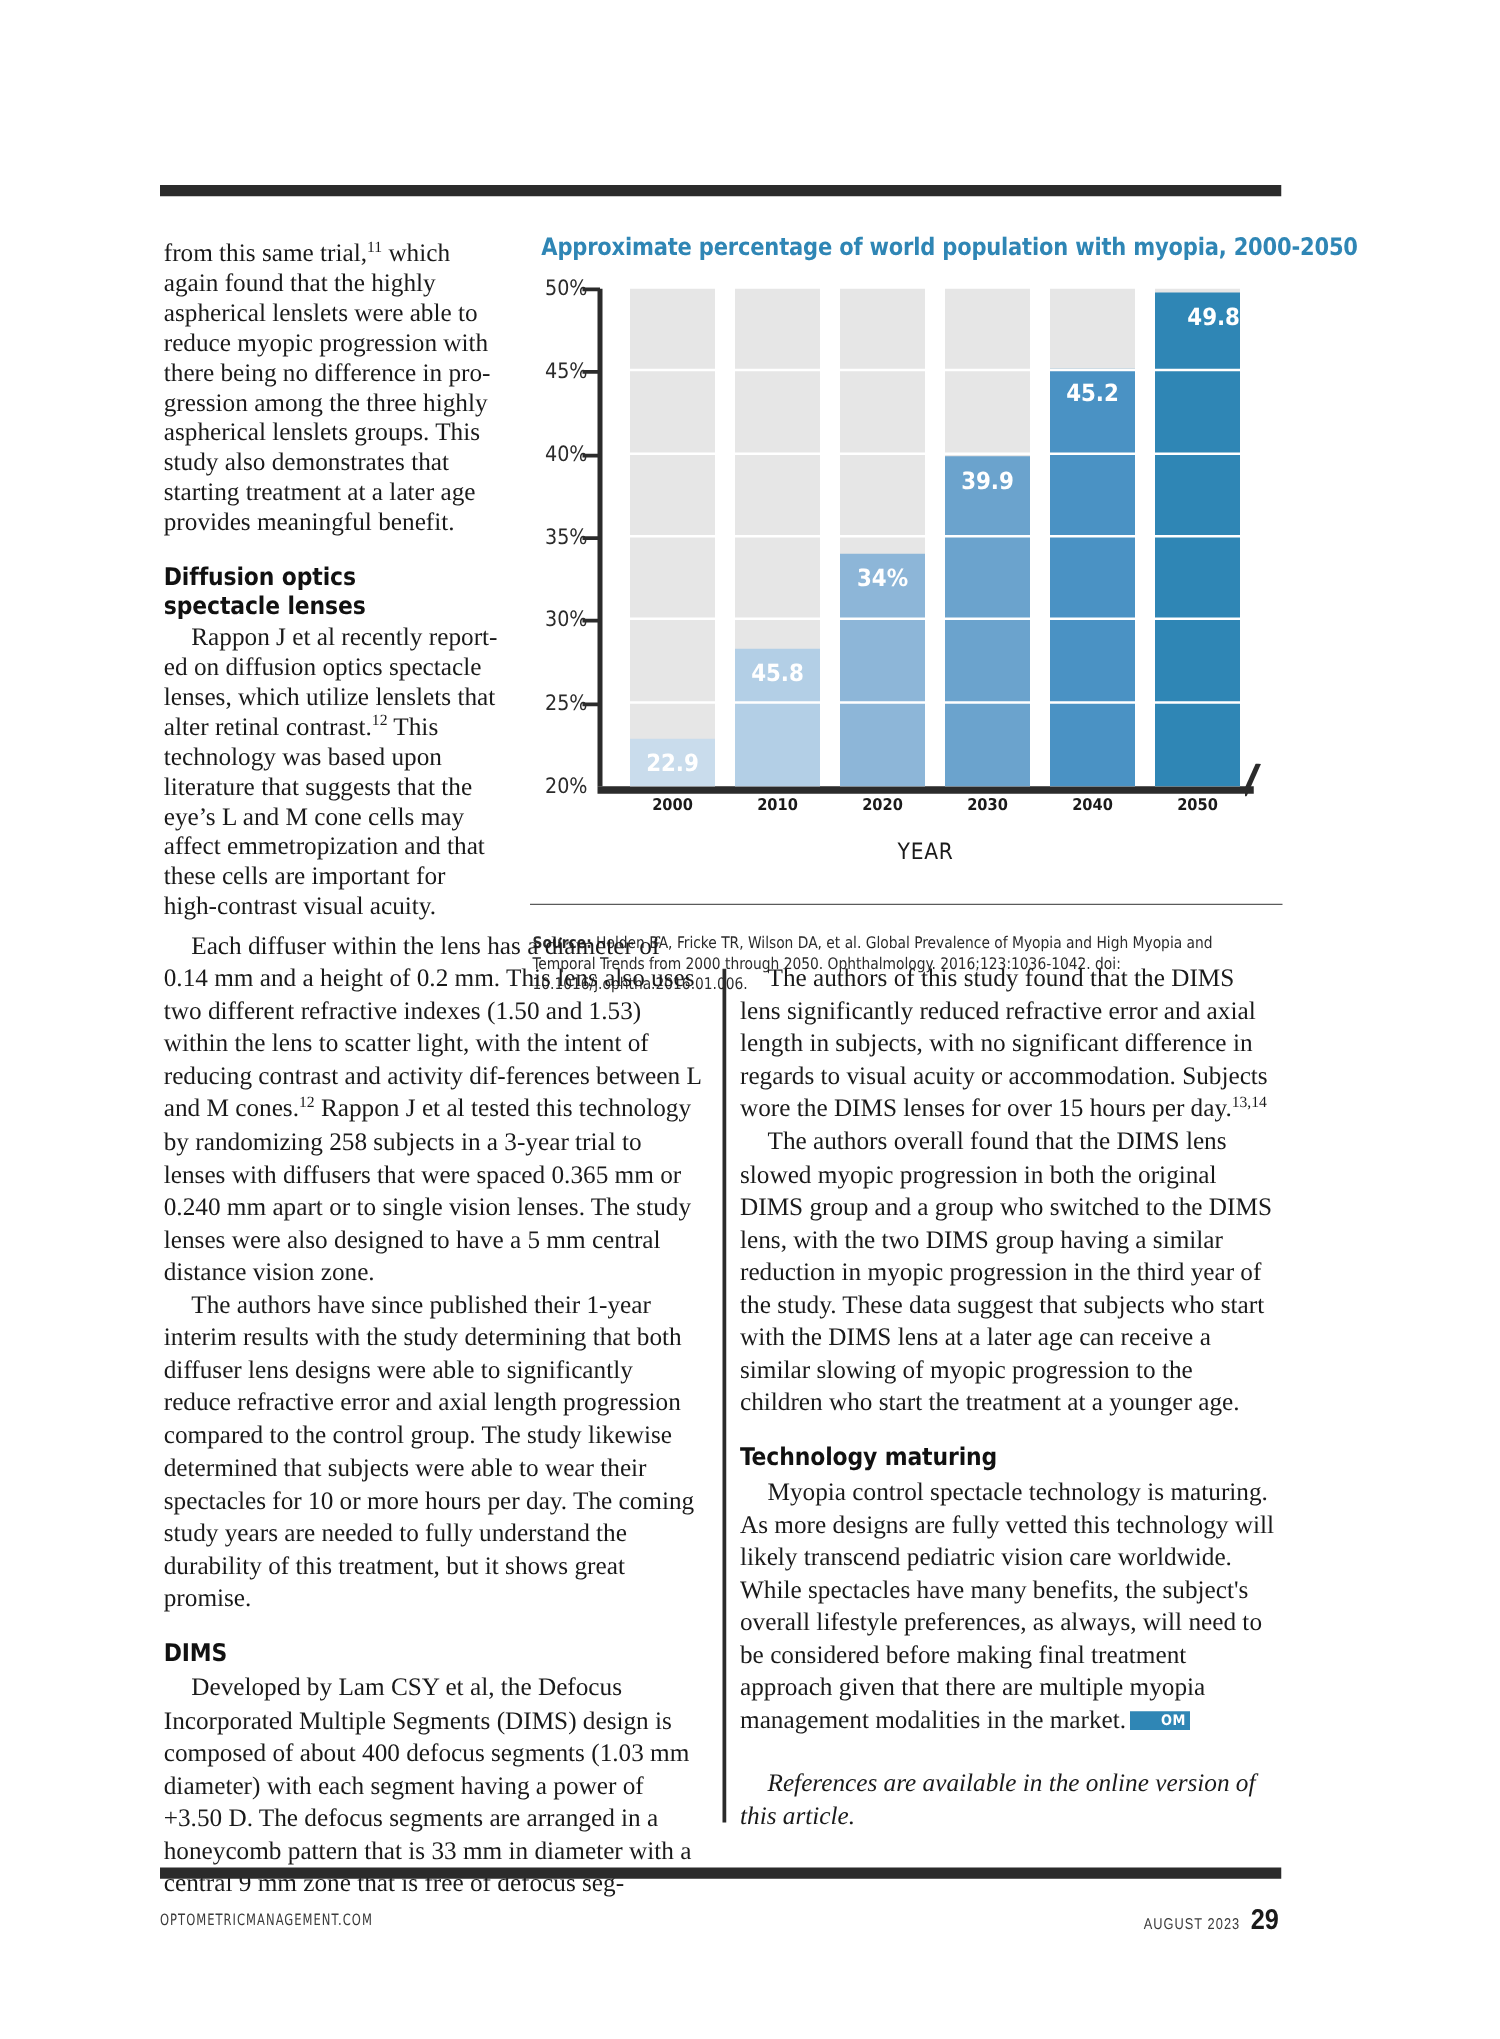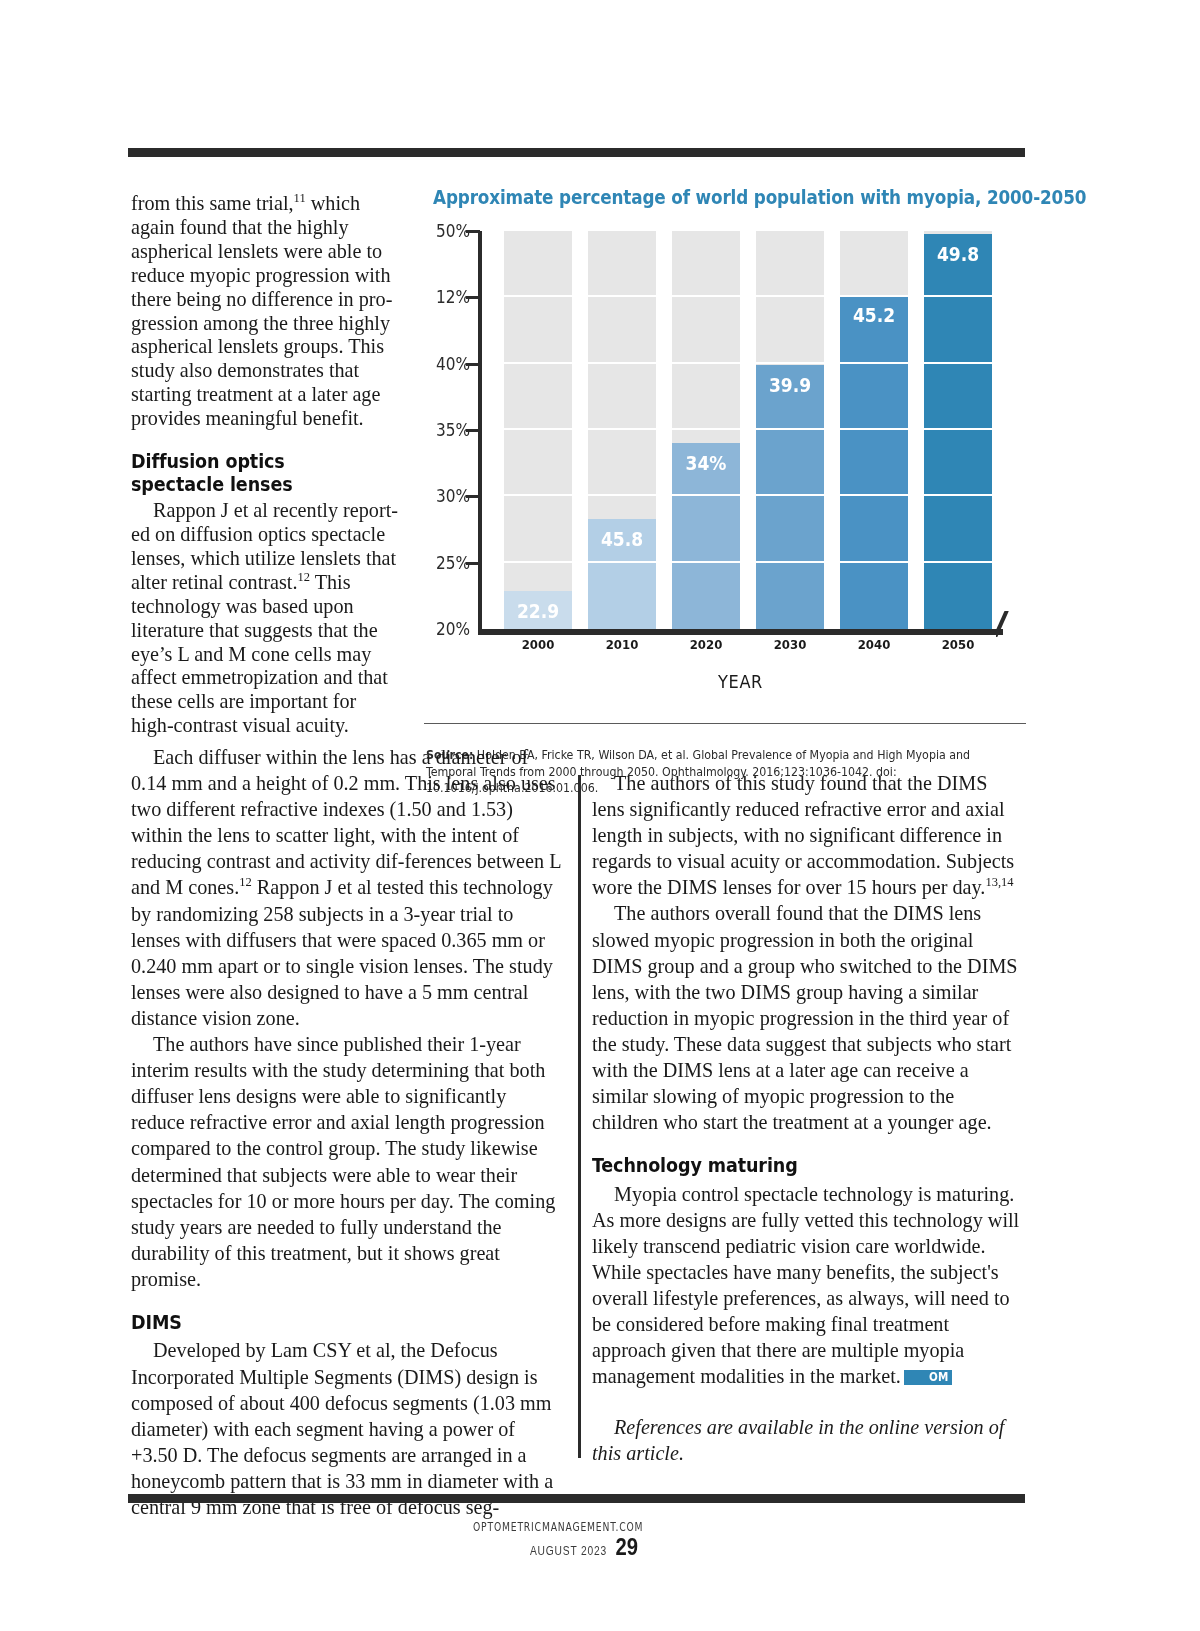--- a/index.html
+++ b/index.html
@@ -24,21 +24,20 @@
   .rule-bottom{
     position:absolute;left:128px;top:1494px;width:897px;height:9px;
     background:#2b2b2b;
   }
 
   
   .footer{
     position:absolute;left:128px;top:1519px;width:897px;height:32px;
     display:flex;align-items:center;justify-content:space-between;
     font-family:"Liberation Sans", sans-serif;
-    flex-direction:column;
   }
   .footer-left{
     font-size:12.5px;letter-spacing:1.0px;color:#3a3a3a;
     font-family:"DejaVu Sans Condensed","Liberation Sans",sans-serif;
     transform:scaleX(0.82);transform-origin:left center;
   }
   .footer-right{
     display:flex;align-items:baseline;gap:7px;
   }
   .footer-date{
@@ -217,21 +216,21 @@
   <div class="chart-block">
     <div class="chart-title">Approximate percentage of world population with myopia, 2000-2050</div>
 
     <div class="plot-wrap">
       <div class="y-axis-labels" id="yaxis">
           <div class="y-lab" style="top: 398px;">20%</div>
           <div class="y-lab" style="top: 331.667px;">25%</div>
           <div class="y-lab" style="top: 265.333px;">30%</div>
           <div class="y-lab" style="top: 199px;">35%</div>
           <div class="y-lab" style="top: 132.667px;">40%</div>
-          <div class="y-lab" style="top: 66.3333px;">12%</div>
+          <div class="y-lab" style="top: 66.3333px;">45%</div>
           <div class="y-lab" style="top: 0px;">50%</div>
         </div>
       <div class="axis-line"></div>
       <div class="x-axis-line"></div>
       <div class="axis-break"></div>
       <div class="plot-area" id="bars">
           <div class="bar-slot" style="left: 0px; height: 398px;">
             <div class="bar-track" style="background: rgb(230, 230, 230);"></div>
             <div class="bar-fill" style="height: 38.4733px; background: rgb(201, 220, 236);"></div>
             <div class="gridline" style="bottom: 66.3333px;"></div>
@@ -282,21 +281,21 @@
             <div class="bar-val" style="bottom: 303.32px;">45.2</div>
           </div>
           <div class="bar-slot" style="left: 420px; height: 398px;">
             <div class="bar-track" style="background: rgb(230, 230, 230);"></div>
             <div class="bar-fill" style="height: 395.347px; background: rgb(47, 134, 181);"></div>
             <div class="gridline" style="bottom: 66.3333px;"></div>
             <div class="gridline" style="bottom: 132.667px;"></div>
             <div class="gridline" style="bottom: 199px;"></div>
             <div class="gridline" style="bottom: 265.333px;"></div>
             <div class="gridline" style="bottom: 331.667px;"></div>
-            <div class="bar-val" style="bottom: 364.347px;">49.8</div>
+            <div class="bar-val" style="bottom: 364.347px; text-align: right;">49.8</div>
           </div>
         </div>
       <div class="x-title">YEAR</div>
       <div class="src-rule"></div>
       <div class="source"><b>Source:</b><span> Holden BA, Fricke TR, Wilson DA, et al. Global Prevalence of Myopia and High Myopia and Temporal Trends from 2000 through 2050. Ophthalmology. 2016;123:1036-1042. doi: 10.1016/j.ophtha.2016.01.006.</span></div>
     <div class="tick" style="top: 330.667px;"></div>
         <div class="tick" style="top: 264.333px;"></div>
         <div class="tick" style="top: 198px;"></div>
         <div class="tick" style="top: 131.667px;"></div>
         <div class="tick" style="top: 65.3333px;"></div>

